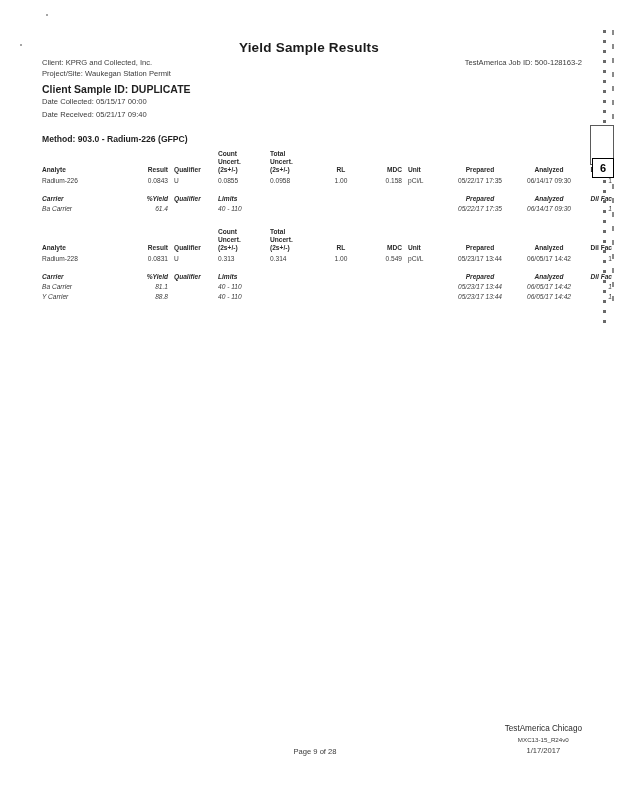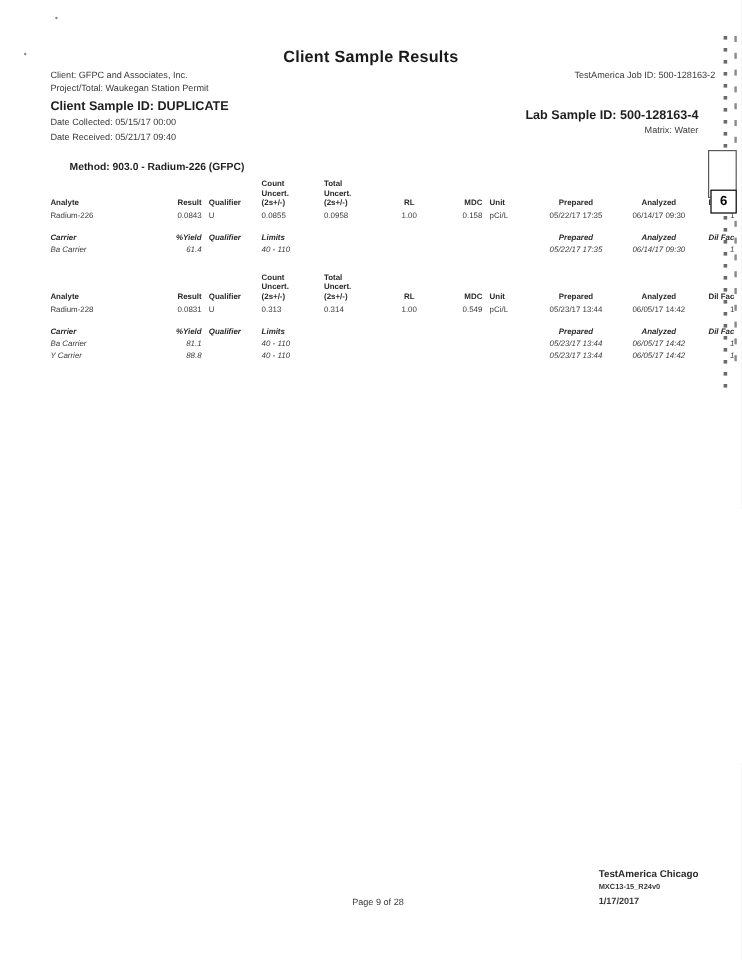--- a/index.html
+++ b/index.html
@@ -30,21 +30,21 @@
   .hdr-left {
     position: absolute;
     left: 42px;
     top: 58px;
     font-size: 7.6px;
     line-height: 10.5px;
     color: #3a3a3a;
   }
   .hdr-right {
     position: absolute;
-    right: 22px;
+    right: 36px;
     top: 58px;
     font-size: 7.6px;
     line-height: 10.5px;
     text-align: left;
     color: #3a3a3a;
   }
   .samp-left {
     position: absolute;
     left: 42px;
     top: 83px;
@@ -78,21 +78,21 @@
 
   .method-block {
     position: absolute;
     left: 42px;
     width: 545px;
   }
   .method-title {
     font-size: 8.6px;
     font-weight: bold;
     color: #1f1f1f;
-    margin-left: 16px;
+    margin-left: 0;
     margin-bottom: 6px;
   }
 
   table.results {
     border-collapse: collapse;
     width: 545px;
     table-layout: fixed;
     font-size: 6.6px;
     color: #3a3a3a;
   }
@@ -147,25 +147,24 @@
   table.carrier tr.hdr td {
     font-weight: bold;
     color: #2a2a2a;
     padding-bottom: 1px;
   }
 
   .footer-right {
     position: absolute;
     right: 36px;
     bottom: 44px;
-    text-align: left;
+    text-align: center;
     font-size: 7.6px;
     color: #3a3a3a;
     line-height: 11px;
-    font-weight: bold;
   }
   .footer-right .lab { font-size: 8.2px; color: #2a2a2a; }
   .footer-right .code { font-size: 6.2px; }
   .footer-right .date { font-size: 7.6px; }
   .page-num {
     position: absolute;
     left: 0;
     right: 0;
     bottom: 44px;
     text-align: center;
@@ -248,41 +247,37 @@
   }
 </style>
 </head>
 <body>
 
 <div class="page">
 
   <div class="speck" style="left:46px;top:14px;width:2px;height:2px;"></div>
   <div class="speck" style="left:20px;top:44px;width:2px;height:2px;"></div>
 
-  <div class="doc-title">Client Sample Results</div>
+  <div class="doc-title">Yield Sample Results</div>
 
   <div class="hdr-left">
-    <div>Client: GFPC and Associates, Inc.</div>
-    <div>Project/Total: Waukegan Station Permit</div>
+    <div>Client: KPRG and Collected, Inc.</div>
+    <div>Project/Site: Waukegan Station Permit</div>
   </div>
 
   <div class="hdr-right">
     <div>TestAmerica Job ID: 500-128163-2</div>
   </div>
 
   <div class="samp-left">
     <div>Client Sample ID: DUPLICATE</div>
     <div class="sub">Date Collected: 05/15/17 00:00</div>
     <div class="sub">Date Received: 05/21/17 09:40</div>
   </div>
 
-  <div class="samp-right">
-    <div>Lab Sample ID: 500-128163-4</div>
-    <div class="sub">Matrix: Water</div>
-  </div>
 
   <div class="method-block" style="top:134px;">
     <div class="method-title">Method: 903.0 - Radium-226 (GFPC)</div>
 
     <table class="results">
       <tbody>
           <tr class="hdr">
         <td class="c-analyte">Analyte</td>
         <td class="c-result">Result</td>
         <td class="c-qual">Qualifier</td>

